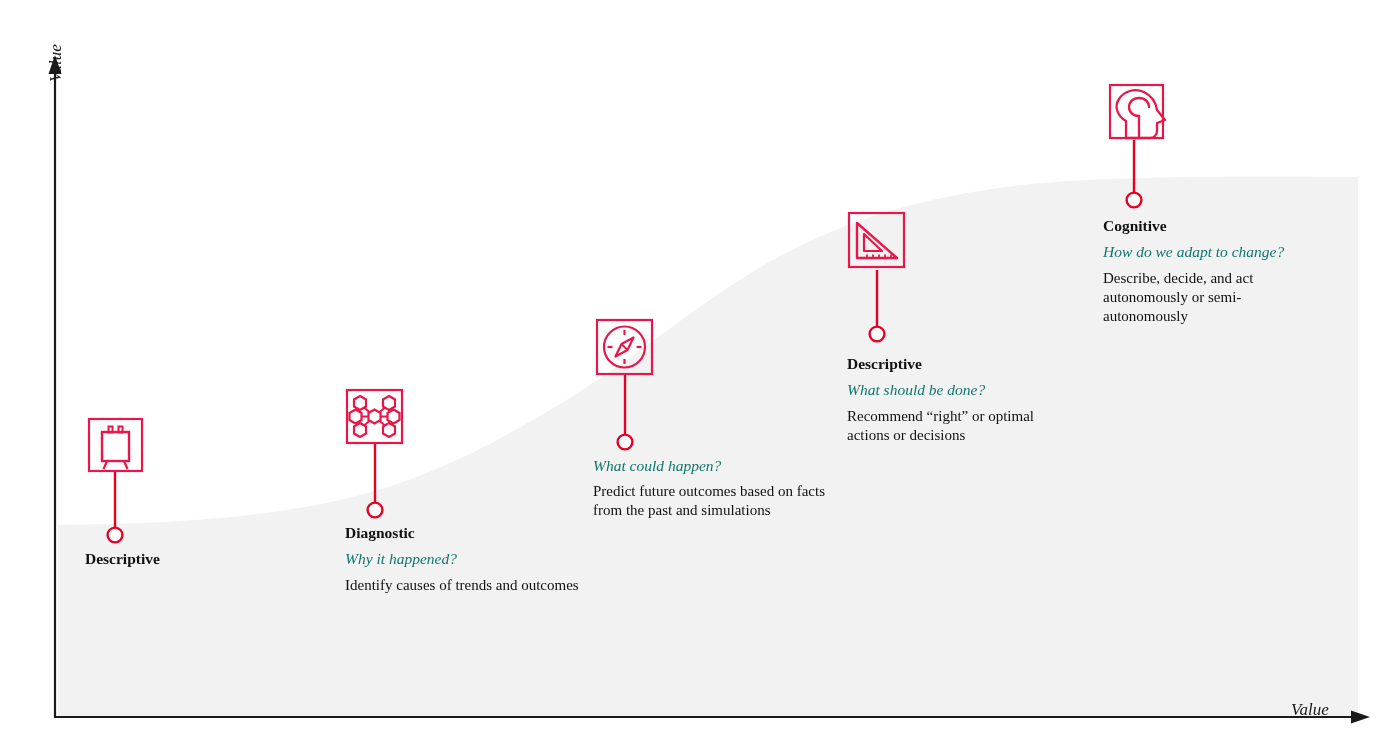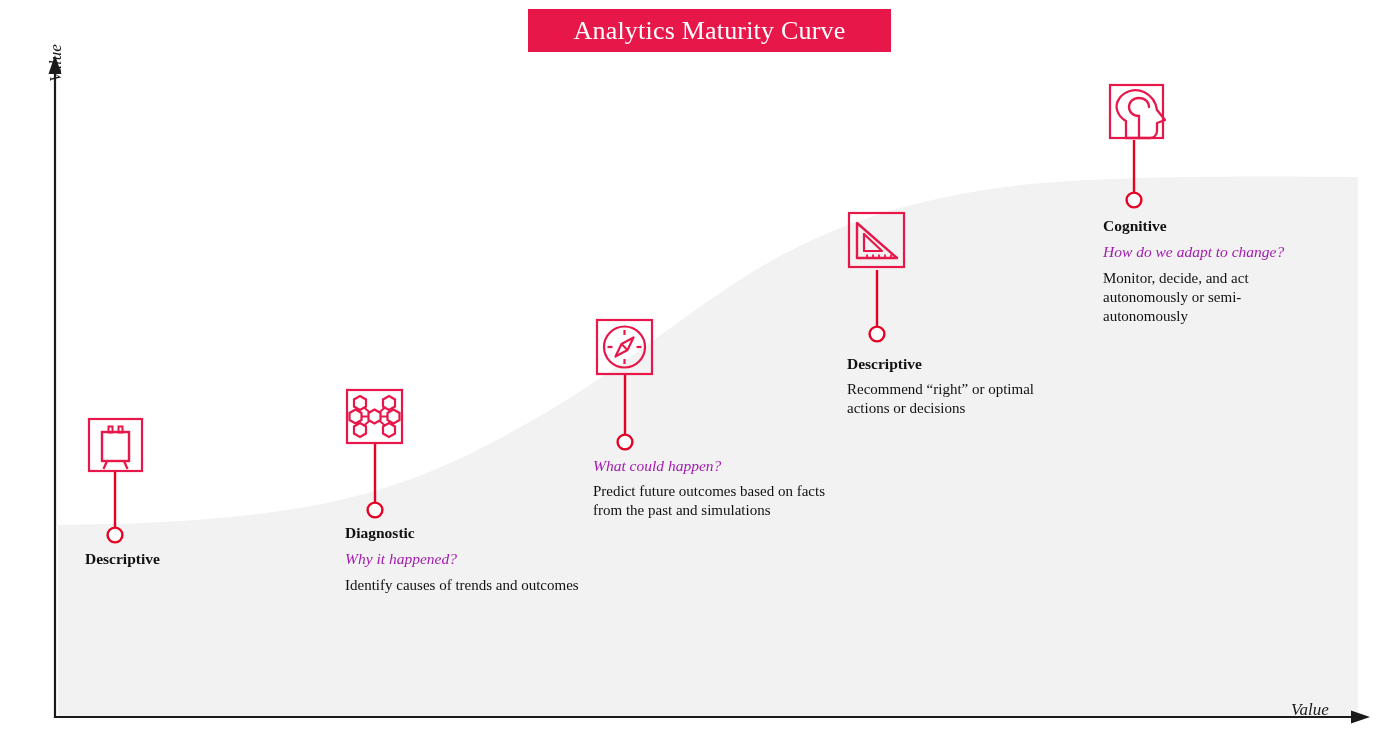--- a/index.html
+++ b/index.html
@@ -67,21 +67,21 @@
   .stage-name {
     font-size: 15.5px;
     font-weight: bold;
     color: #111111;
     line-height: 1.25;
     margin: 0 0 7px 0;
   }
   .stage-question {
     font-size: 15.5px;
     font-style: italic;
-    color: #a21caf;
+    color: #0f766e;
     line-height: 1.25;
     margin: 0 0 7px 0;
   }
   .stage-desc {
     font-size: 15px;
     color: #111111;
     line-height: 1.27;
     margin: 0;
   }
 </style>
@@ -205,23 +205,20 @@
                C 1157,135 1154,138 1150,138 Z" fill="none" stroke="#E8174A" stroke-width="2.3" stroke-linejoin="round"></path>
 
       <path d="M 1139,138
                L 1139,116
                C 1133,116 1129,112 1129,107
                C 1129,102 1133,98 1139,98
                C 1145,98 1149,102 1149,107" fill="none" stroke="#E8174A" stroke-width="2.3" stroke-linecap="round"></path>
     </g>
   </svg>
 
-  <div id="title-banner">
-    <span class="title-text">Analytics Maturity Curve</span>
-  </div>
 
   <div class="axis-label" id="y-axis-label">Value</div>
   <div class="axis-label" id="x-axis-label">Value</div>
 
   <div class="stage-text" style="left:85px; top:549px; width:245px;">
     <div class="stage-name">Descriptive</div>
   </div>
 
   <div class="stage-text" style="left:345px; top:523px; width:250px;">
     <div class="stage-name">Diagnostic</div>
@@ -229,22 +226,23 @@
     <div class="stage-desc">Identify causes of trends and outcomes</div>
   </div>
 
   <div class="stage-text" style="left:593px; top:456px; width:255px;">
     <div class="stage-question">What could happen?</div>
     <div class="stage-desc">Predict future outcomes based on facts from the past and simulations</div>
   </div>
 
   <div class="stage-text" style="left:847px; top:354px; width:230px;">
     <div class="stage-name">Descriptive</div>
+    <div class="stage-question">What should be done?</div>
     <div class="stage-desc">Recommend “right” or optimal actions or decisions</div>
   </div>
 
   <div class="stage-text" style="left:1103px; top:216px; width:205px;">
     <div class="stage-name">Cognitive</div>
     <div class="stage-question">How do we adapt to change?</div>
-    <div class="stage-desc">Monitor, decide, and act autonomously or semi-autonomously</div>
+    <div class="stage-desc">Describe, decide, and act autonomously or semi-autonomously</div>
   </div>
 
 </div>
 
 </body></html>

